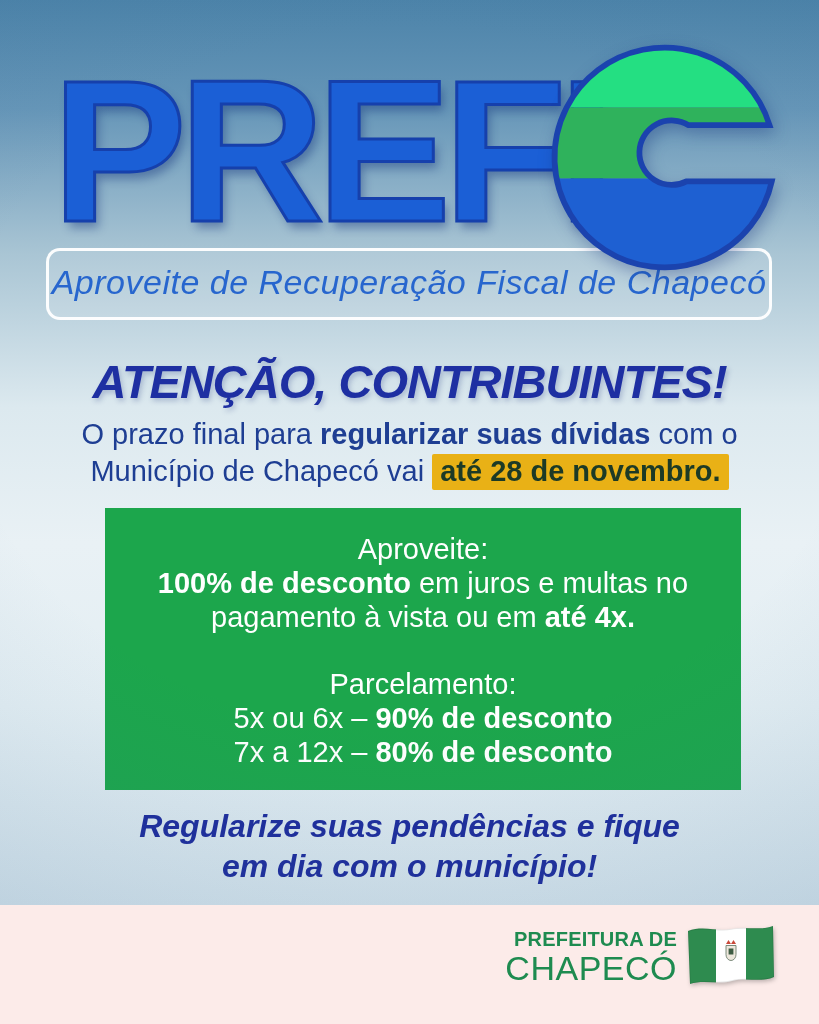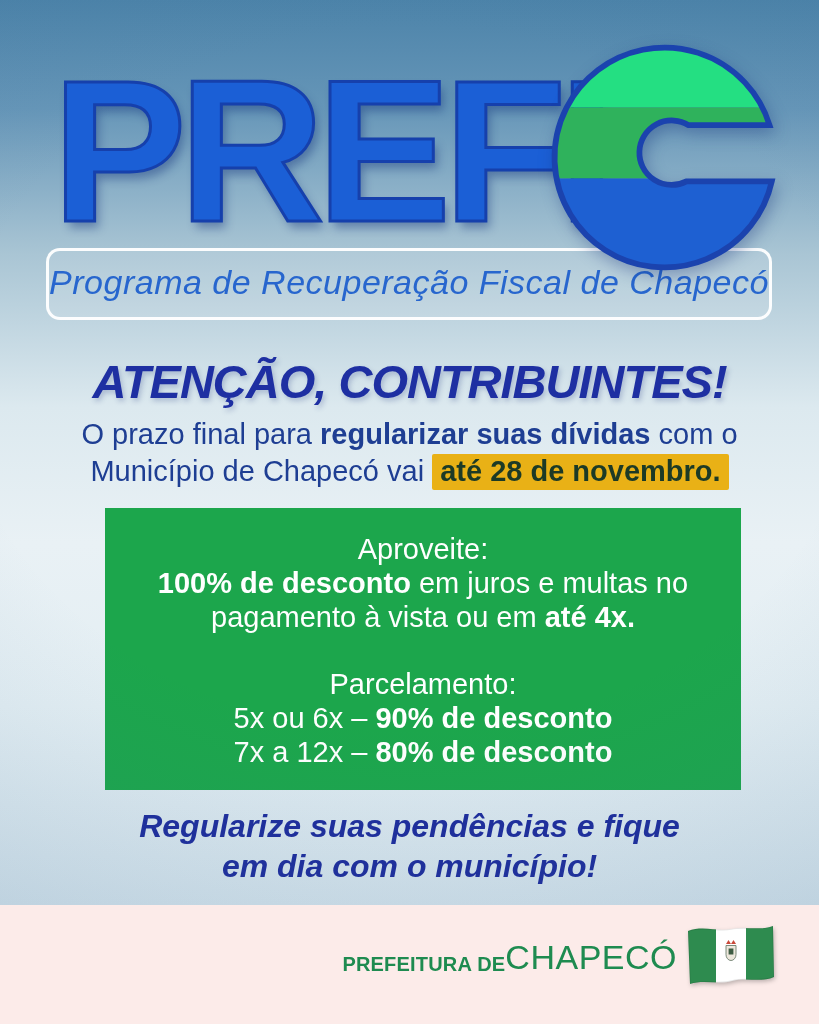--- a/index.html
+++ b/index.html
@@ -77,21 +77,21 @@
   .tagline{
     position:absolute; left:0; top:806px; width:819px; margin:0;
     text-align:center; font-size:32px; line-height:40px;
     font-weight:700; font-style:italic; color:#1D2C9C;
   }
   
   .cityhall{
     position:absolute; right:42px; top:18px;
     display:flex; align-items:center; gap:8px;
   }
-  .cityhall-text{display:flex; flex-direction:row; align-items:flex-end; color:#1E8B50;}
+  .cityhall-text{display:flex; flex-direction:column; align-items:flex-end; color:#1E8B50;}
   .org1{font-size:20px; font-weight:700; letter-spacing:0.2px; line-height:1.1;}
   .org2{font-size:34px; font-weight:400; letter-spacing:0.5px; line-height:1.05; margin-top:1px;}
   .flag{width:92px; height:68px; filter:drop-shadow(1px 2px 2px rgba(0,0,0,0.25));}
 </style>
 </head>
 <body>
 
 <div class="poster">
 
   <div class="main">
@@ -107,21 +107,21 @@
         <g clip-path="url(#cclip)">
           <rect x="0" y="0" width="100" height="29.1" fill="#24DF82"></rect>
           <rect x="0" y="29.1" width="100" height="29.7" fill="#2FB25C"></rect>
           <rect x="0" y="58.8" width="100" height="41.2" fill="#1E60D2"></rect>
         </g>
         <path d="M 93.97 36.5 A 46 46 0 1 0 94.9 60 L 59.18 60 A 13.5 13.5 0 1 1 60.07 36.5 Z" fill="none" stroke="#1B43AE" stroke-width="2.4"></path>
       </svg>
     </div>
 
     <div class="subtitle-box">
-      <span>Programa de Recuperação Fiscal de Chapecó</span>
+      <span>Aproveite de Recuperação Fiscal de Chapecó</span>
     </div>
 
     <h1 class="headline">ATENÇÃO, CONTRIBUINTES!</h1>
 
     <p class="intro">
       <span>O prazo final para </span><b>regularizar suas dívidas</b><span> com o</span><br>
       <span>Município de Chapecó vai </span><mark class="deadline">até 28 de novembro.</mark>
     </p>
 
     <div class="offer-box">

